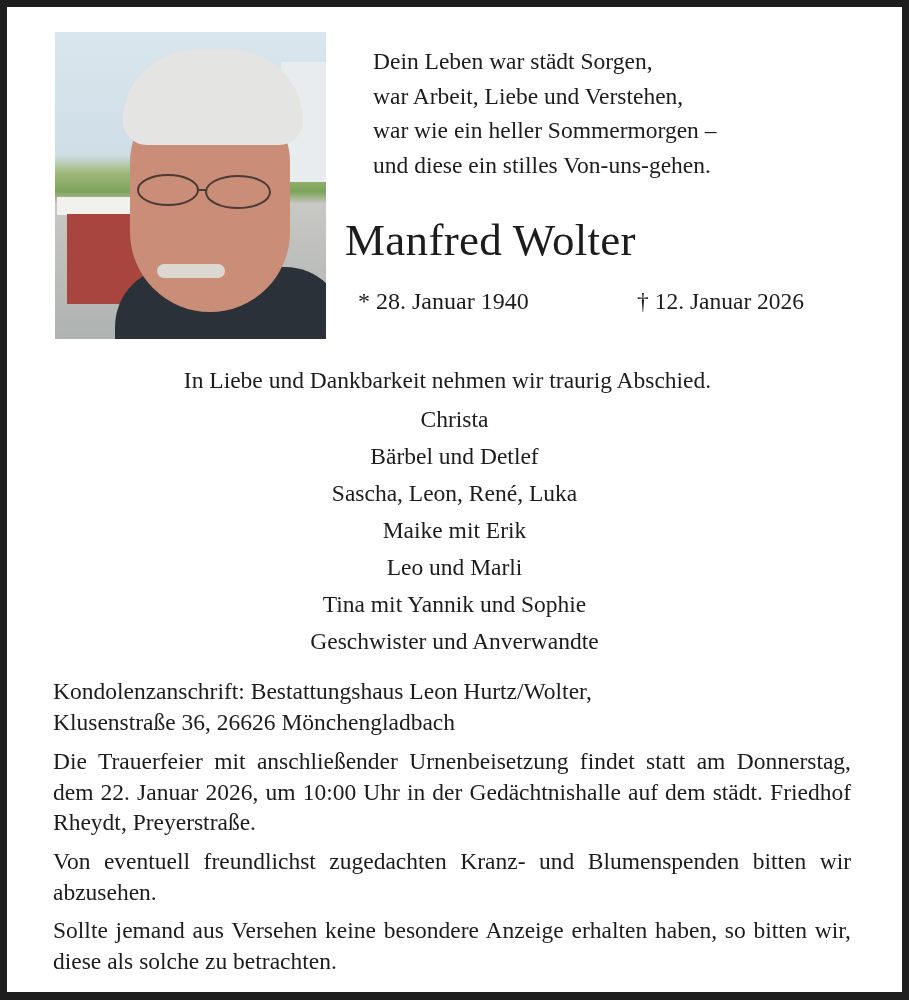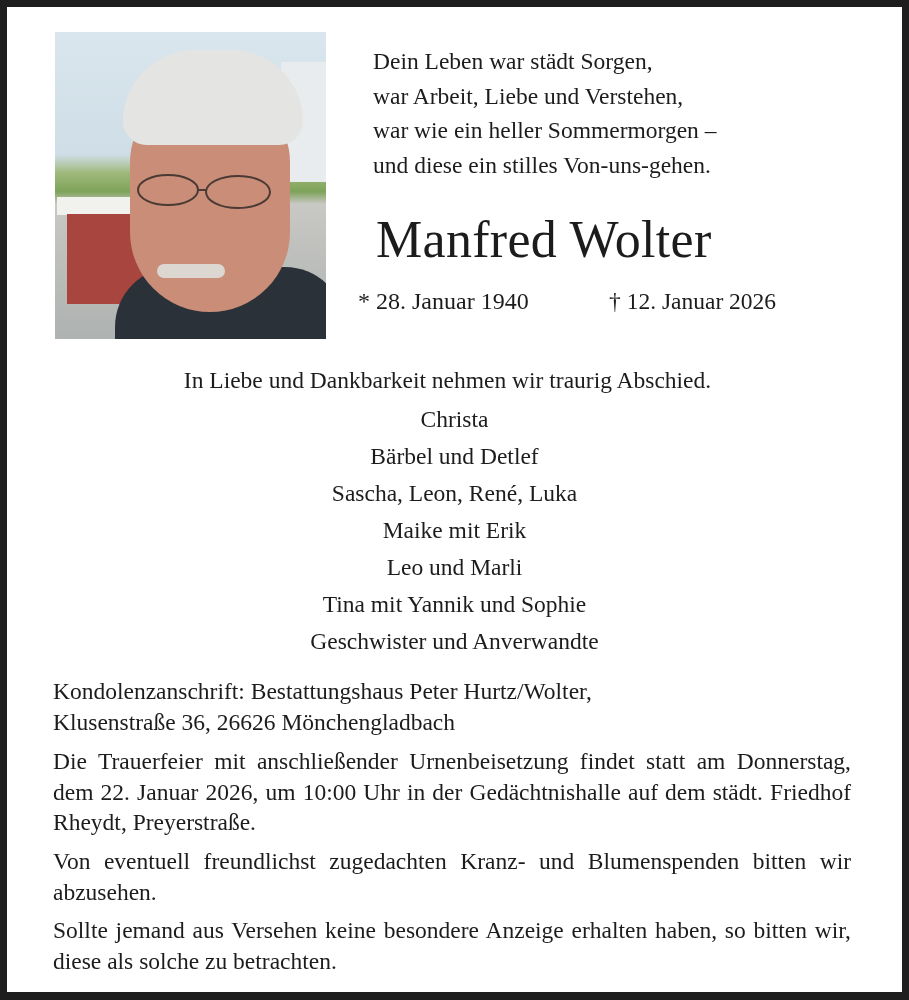--- a/index.html
+++ b/index.html
@@ -11,23 +11,23 @@
            background:linear-gradient(180deg,#d9e6ee 0%,#cfdde6 40%,#9fb87a 46%,#7ea35a 52%,#c8c8c4 56%,#aeb2b0 100%); }
   .photo .roof { position:absolute; left:2px; top:165px; width:110px; height:18px; background:#f1f1ee; }
   .photo .hut { position:absolute; left:12px; top:182px; width:95px; height:90px; background:#a8453f; }
   .photo .bldg { position:absolute; right:0; top:30px; width:45px; height:120px; background:#e9ecee; }
   .photo .jacket { position:absolute; left:60px; top:235px; width:230px; height:90px; background:#2b3138; border-radius:60px 60px 0 0; }
   .photo .face { position:absolute; left:75px; top:60px; width:160px; height:220px; background:#c98d78; border-radius:70px 70px 80px 80px; }
   .photo .hair { position:absolute; left:68px; top:18px; width:180px; height:95px; background:#e4e4e2; border-radius:90px 90px 30px 30px; }
   .photo .glasses { position:absolute; left:78px; top:138px; width:150px; height:40px; }
   .photo .stache { position:absolute; left:102px; top:232px; width:68px; height:14px; background:#ddd7d2; border-radius:10px; }
   .poem { position:absolute; left:373px; top:44px; font-size:23.5px; line-height:34.5px; white-space:nowrap; }
-  .name { position:absolute; left:376px; top:200px; font-size:52px; line-height:80px; white-space:nowrap; letter-spacing:0.3px; }
+  .name { position:absolute; left:345px; top:200px; font-size:45px; line-height:80px; white-space:nowrap; letter-spacing:0.3px; }
   .born { position:absolute; left:358px; top:285px; font-size:24px; line-height:32px; white-space:nowrap; }
-  .died { position:absolute; left:609px; top:285px; font-size:23.5px; line-height:32px; white-space:nowrap; }
+  .died { position:absolute; left:637px; top:285px; font-size:23.5px; line-height:32px; white-space:nowrap; }
   .farewell { position:absolute; left:0; width:895px; top:364px; text-align:center; font-size:23.5px; line-height:32px; }
   .mourners { position:absolute; left:0; width:909px; top:401px; text-align:center; font-size:23.5px; line-height:37px; }
   .mourners div { height:37px; }
   .body { position:absolute; left:53px; width:798px; font-size:23.5px; line-height:30.5px; }
   .body p { margin:0; text-align:justify; }
   .p1 { top:676px; }
   .p2 { top:746px; }
   .p3 { top:846px; }
   .p4 { top:915px; }
 </style>
@@ -68,21 +68,21 @@
   <div>Christa</div>
   <div>Bärbel und Detlef</div>
   <div>Sascha, Leon, René, Luka</div>
   <div>Maike mit Erik</div>
   <div>Leo und Marli</div>
   <div>Tina mit Yannik und Sophie</div>
   <div>Geschwister und Anverwandte</div>
 </div>
 
 <div class="body p1">
-  <div>Kondolenzanschrift: Bestattungshaus Peter Hurtz/Wolter,</div>
+  <div>Kondolenzanschrift: Bestattungshaus Leon Hurtz/Wolter,</div>
   <div>Klusenstraße 36, 26626 Mönchengladbach</div>
 </div>
 
 <div class="body p2">
   <p>Die Trauerfeier mit anschließender Urnenbeisetzung findet statt am Donnerstag, dem 22. Januar 2026, um 10:00 Uhr in der Gedächtnishalle auf dem städt. Friedhof Rheydt, Preyerstraße.</p>
 </div>
 
 <div class="body p3">
   <p>Von eventuell freundlichst zugedachten Kranz- und Blumenspenden bitten wir abzusehen.</p>
 </div>

